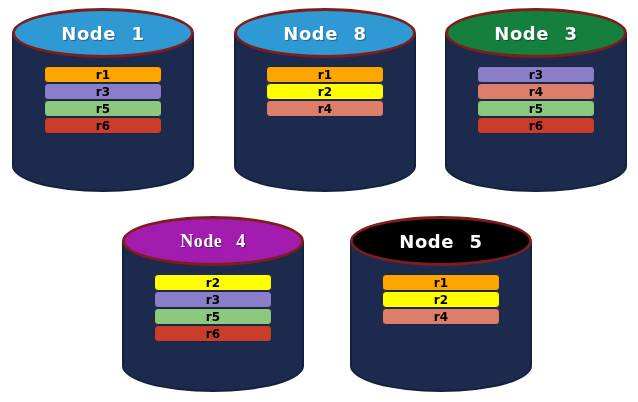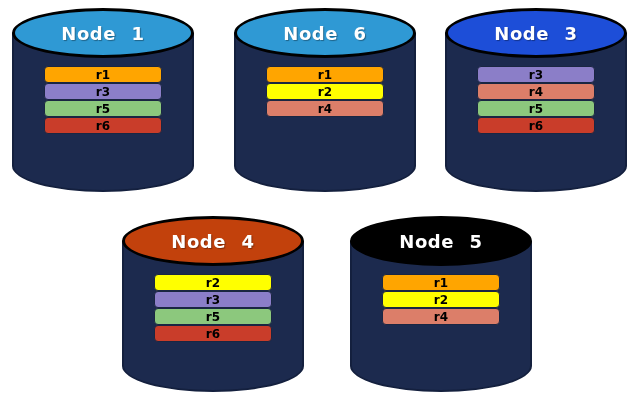--- a/index.html
+++ b/index.html
@@ -21,21 +21,21 @@
     box-sizing: border-box;
     border: 2px solid #14203E;
     border-radius: 0 0 50% 50% / 0 0 26px 26px;
     z-index: 1;
   }
   .cyl-top {
     position: absolute;
     left: 0; right: 0; top: 0;
     height: 50px;
     box-sizing: border-box;
-    border: 3px solid #000000;
+    border: 3px solid #7f1d1d;
     border-radius: 50%;
     display: flex;
     align-items: center;
     justify-content: center;
     z-index: 2;
   }
   .node-title {
     color: #FFFFFF;
     font-weight: bold;
     font-size: 18px;
@@ -96,59 +96,59 @@
         </div>
       <div class="bar" style="background: rgb(201, 61, 42);">
           <span class="bar-label">r6</span>
         </div>
     </div>
   </div>
 
   <div class="node pos-n2">
     <div class="cyl-body" style="background: rgb(28, 42, 78);"></div>
     <div class="cyl-top" style="background: rgb(47, 153, 212);">
-      <span class="node-title">Node 6</span>
+      <span class="node-title">Node 8</span>
     </div>
     <div class="bars">
       <div class="bar" style="background: rgb(255, 165, 0);">
           <span class="bar-label">r1</span>
         </div>
       <div class="bar" style="background: rgb(255, 255, 0);">
           <span class="bar-label">r2</span>
         </div>
       <div class="bar" style="background: rgb(220, 126, 105);">
           <span class="bar-label">r4</span>
         </div>
     </div>
   </div>
 
   <div class="node pos-n3">
     <div class="cyl-body" style="background: rgb(28, 42, 78);"></div>
-    <div class="cyl-top" style="background: #1d4ed8;">
+    <div class="cyl-top" style="background: #15803d;">
       <span class="node-title">Node 3</span>
     </div>
     <div class="bars">
       <div class="bar" style="background: rgb(139, 126, 200);">
           <span class="bar-label">r3</span>
         </div>
       <div class="bar" style="background: rgb(220, 126, 105);">
           <span class="bar-label">r4</span>
         </div>
       <div class="bar" style="background: rgb(140, 200, 125);">
           <span class="bar-label">r5</span>
         </div>
       <div class="bar" style="background: rgb(201, 61, 42);">
           <span class="bar-label">r6</span>
         </div>
     </div>
   </div>
 
   <div class="node short pos-n4">
     <div class="cyl-body" style="background: rgb(28, 42, 78);"></div>
-    <div class="cyl-top" style="background: #c2410c;">
+    <div class="cyl-top" style="background: #a21caf; font-family: Liberation Serif, serif;">
       <span class="node-title">Node 4</span>
     </div>
     <div class="bars">
       <div class="bar" style="background: rgb(255, 255, 0);">
           <span class="bar-label">r2</span>
         </div>
       <div class="bar" style="background: rgb(139, 126, 200);">
           <span class="bar-label">r3</span>
         </div>
       <div class="bar" style="background: rgb(140, 200, 125);">

